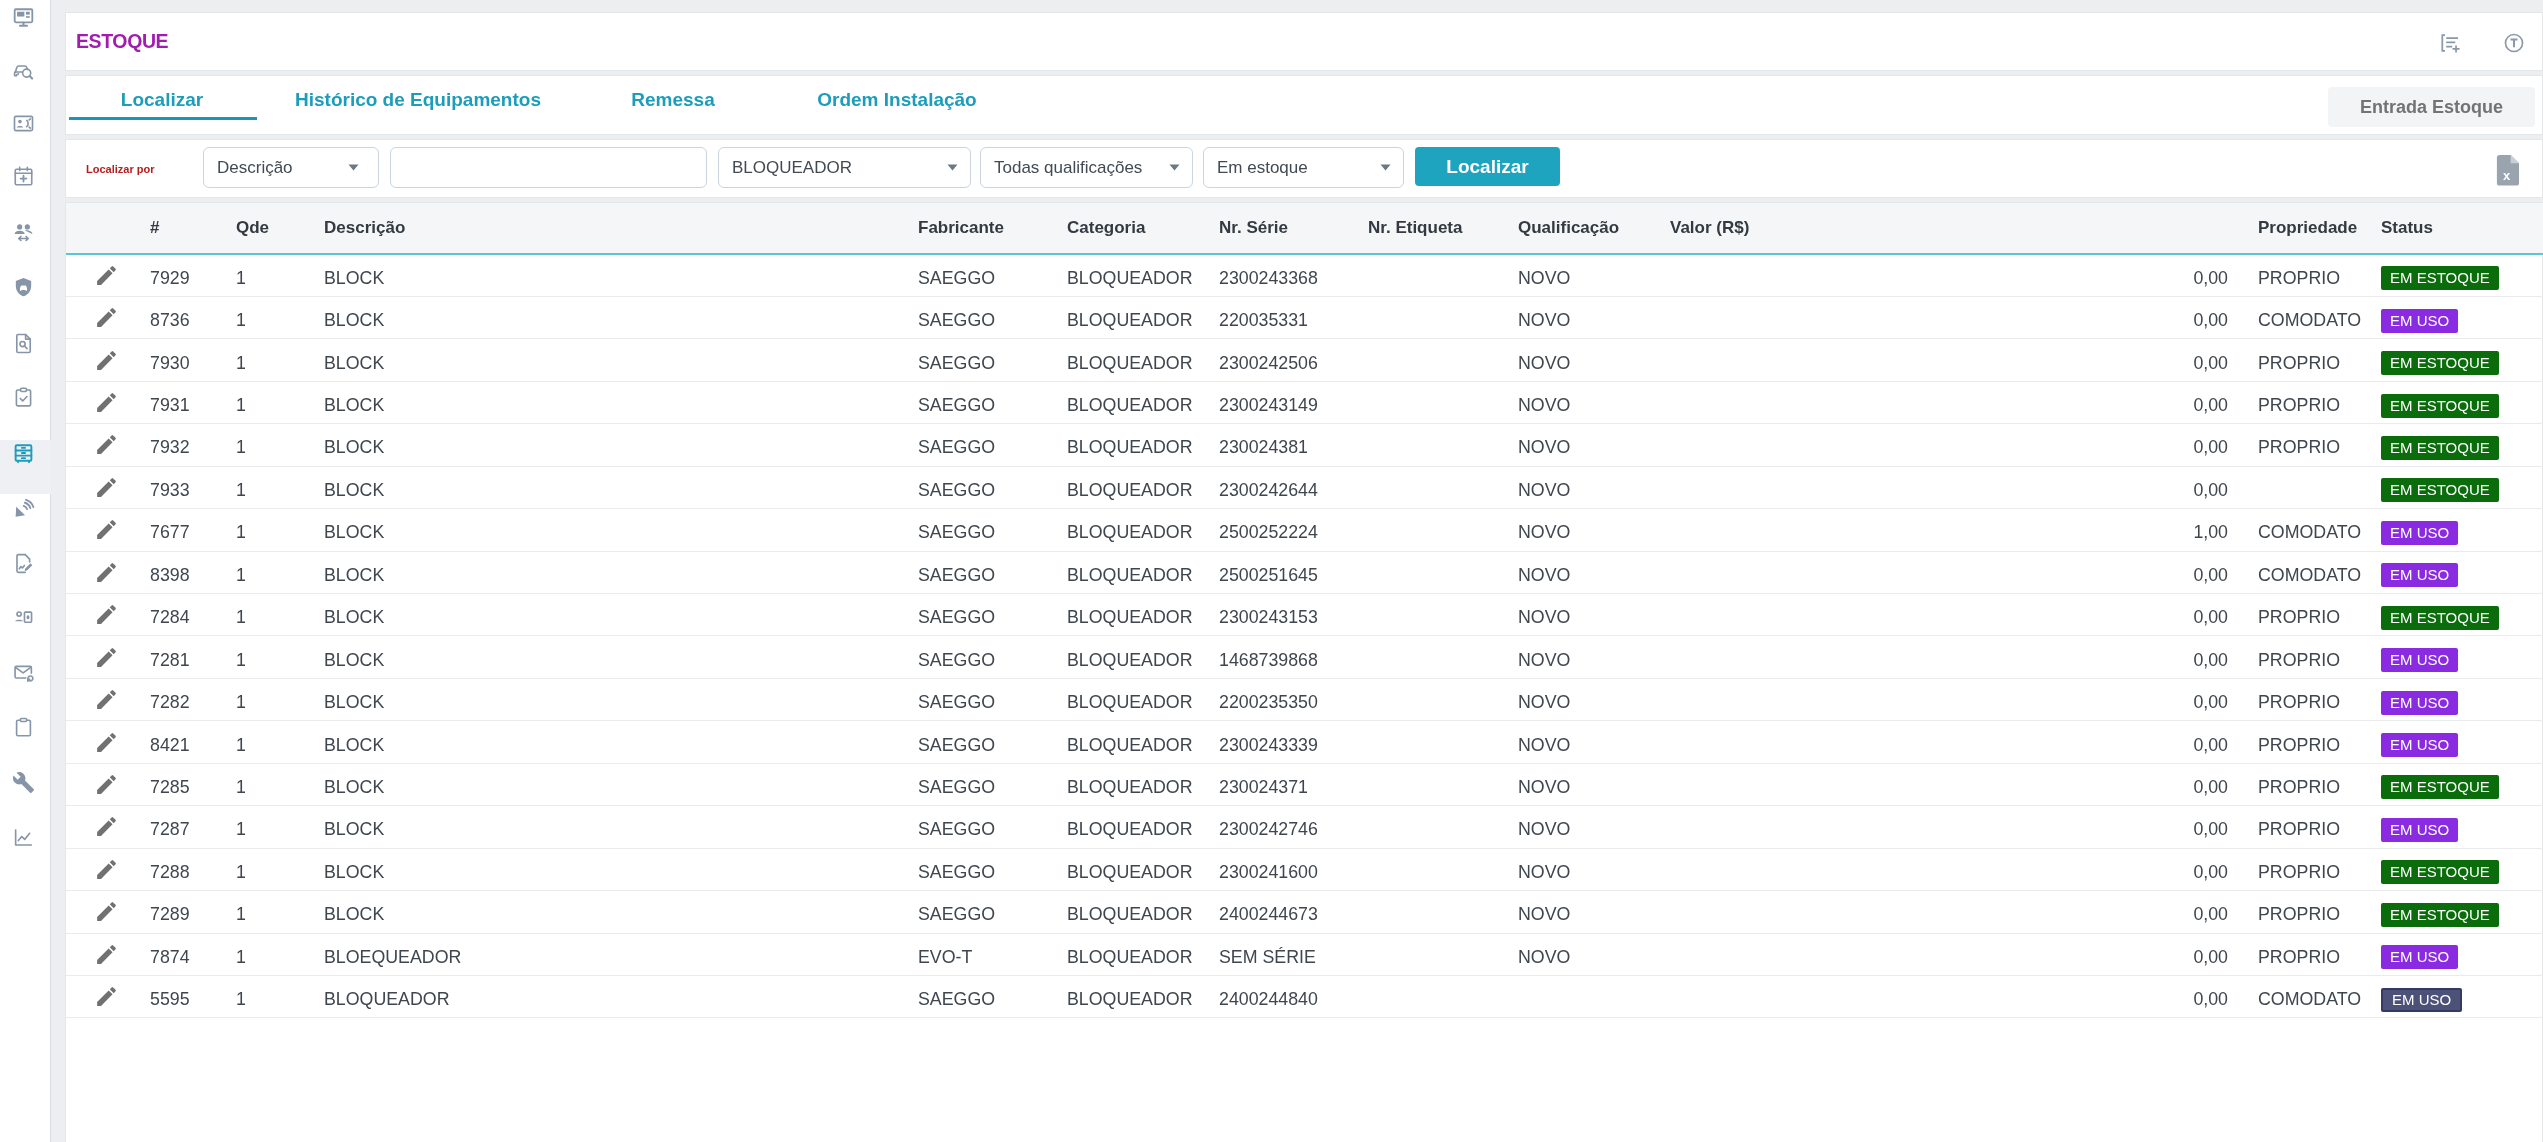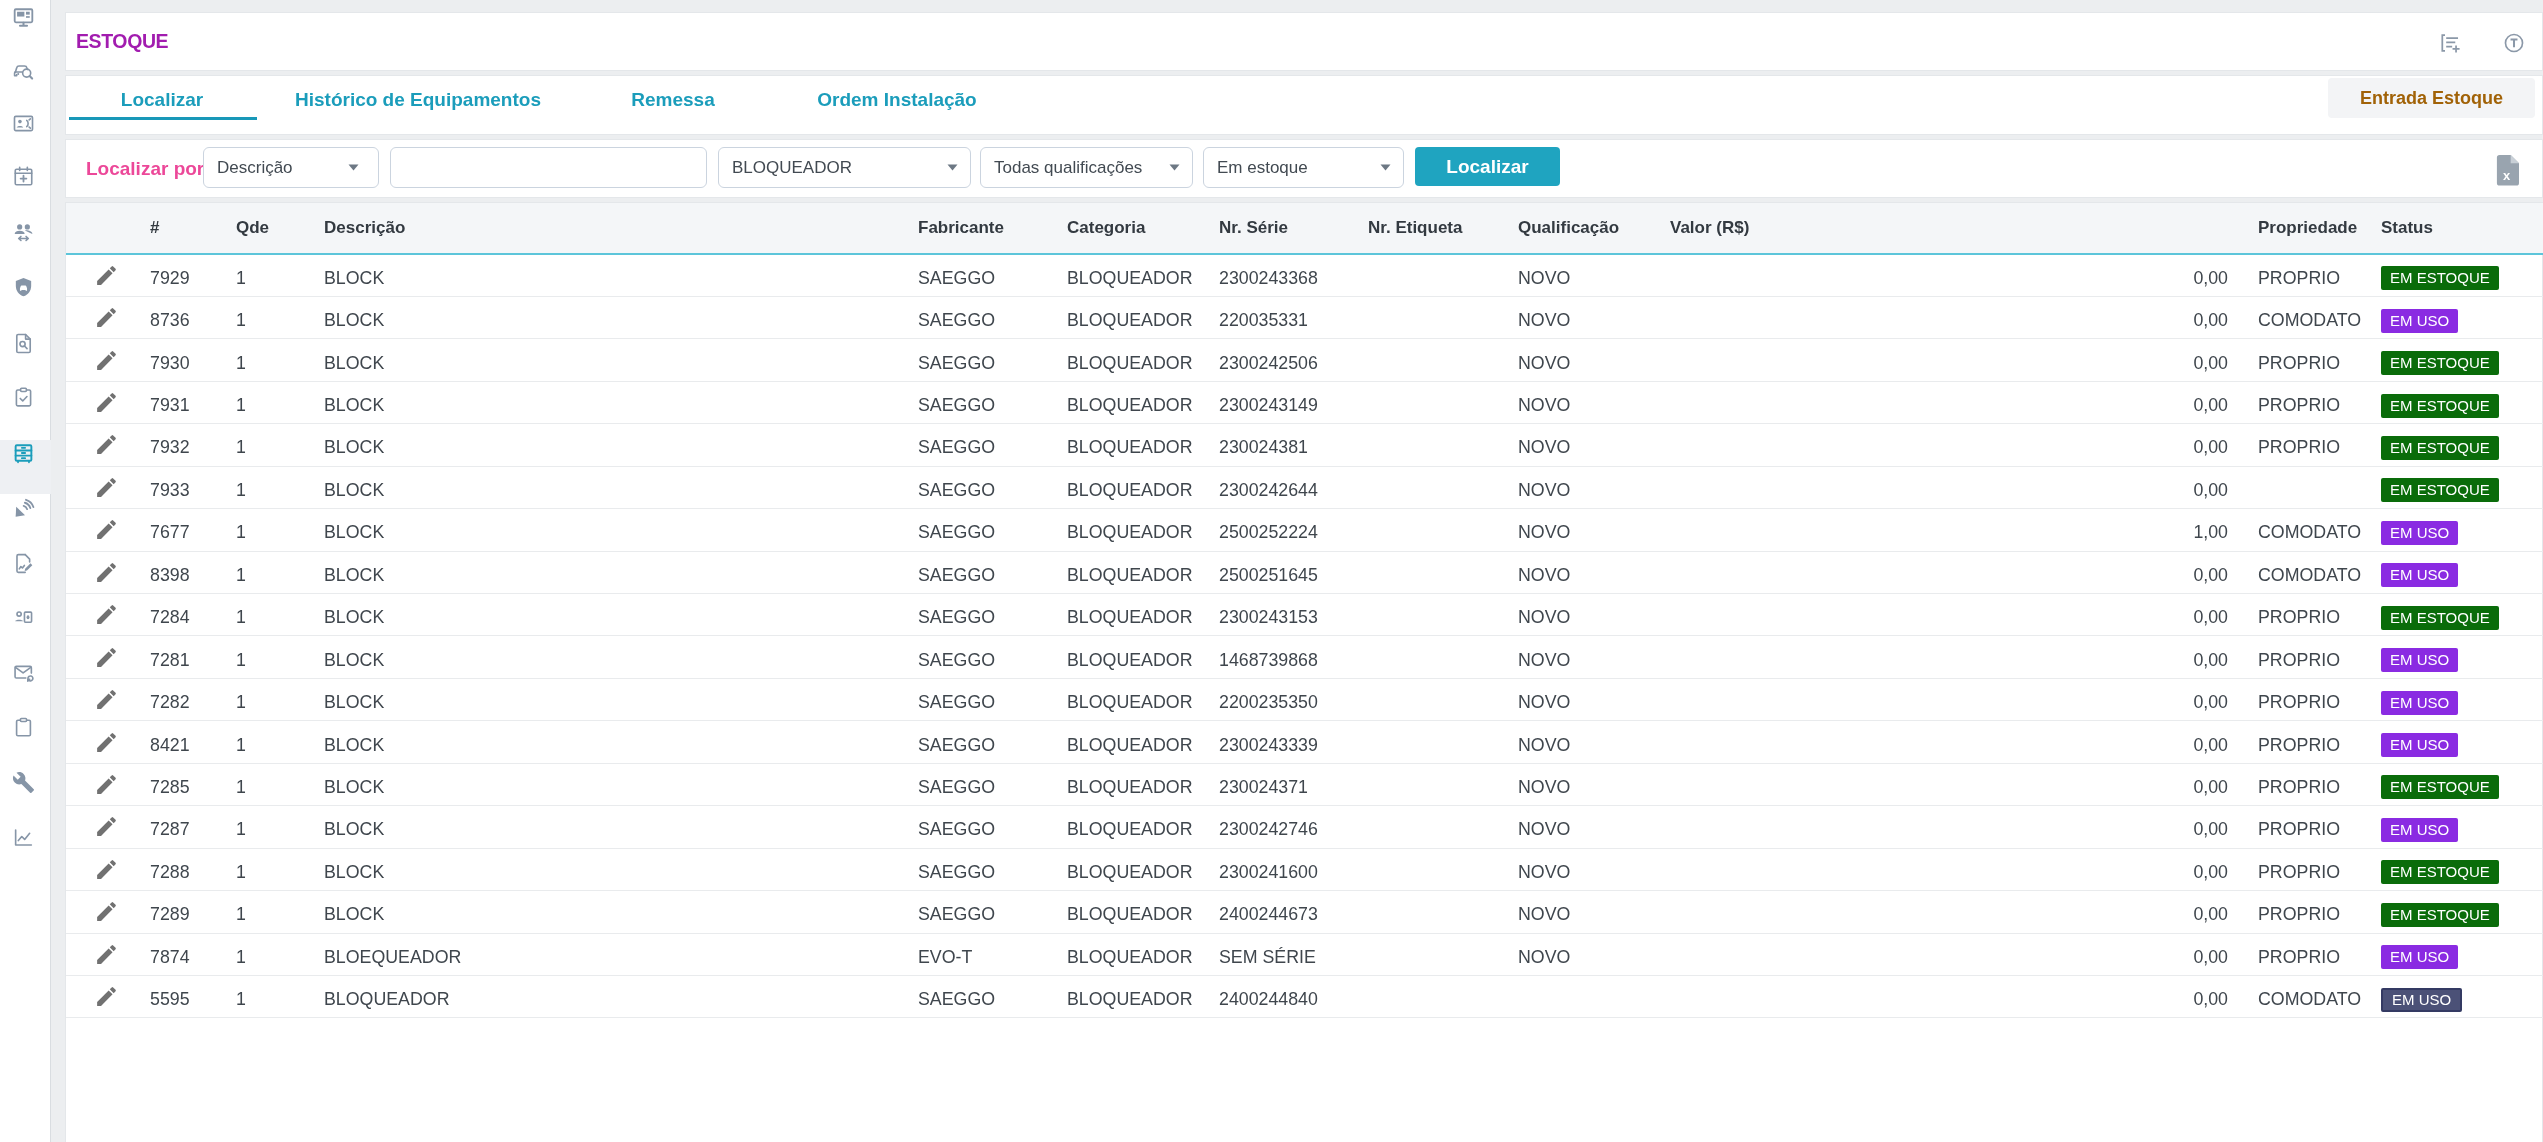--- a/index.html
+++ b/index.html
@@ -14,24 +14,24 @@
 .c2 { top:75px; height:60px; }
 .c3 { top:139px; height:59px; }
 .c4 { top:202px; height:940px; border-bottom:none; }
 .h1 { position:absolute; left:10px; top:17px; font-size:19.5px; font-weight:bold; color:#a21caf;
   letter-spacing:-0.4px; }
 .hic1 { position:absolute; left:2373px; top:19px; }
 .hic2 { position:absolute; left:2437px; top:19px; }
 .tab { position:absolute; top:0; height:47px; line-height:47px; font-size:19px; font-weight:bold;
   color:#1b9dbb; text-align:center; }
 .inkbar { position:absolute; left:3px; top:41px; width:188px; height:3px; background:#1898b8; }
-.btn-ee { position:absolute; left:2262px; top:2px; width:207px; height:40px; background:#f3f4f6;
-  border-radius:4px; font-size:18px; font-weight:bold; color:#a16207; text-align:center;
+.btn-ee { position:absolute; left:2262px; top:11px; width:207px; height:40px; background:#f3f4f6;
+  border-radius:4px; font-size:18px; font-weight:bold; color:#737373; text-align:center;
   line-height:40px; }
-.lbl { position:absolute; left:20px; top:15px; font-size:19px; font-weight:bold; color:#ec4899;
+.lbl { position:absolute; left:20px; top:15px; font-size:11px; font-weight:bold; color:#b91c1c;
   line-height:28px; }
 .fld { position:absolute; top:7px; height:41px; border:1px solid #cbd4df; border-radius:6px;
   background:#fff; font-size:17px; color:#424a52; line-height:39px; padding-left:13px; }
 .crt { position:absolute; right:12px; top:16px; }
 .f1 .crt { right:19px; }
 .fbtn { position:absolute; left:1349px; top:7px; width:145px; height:39px; background:#1fa4c0;
   border-radius:4px; color:#fff; font-size:19px; font-weight:bold; text-align:center;
   line-height:39px; }
 .xls { position:absolute; left:2428px; top:15px; }
 table { border-collapse:collapse; table-layout:fixed; width:2478px; }

